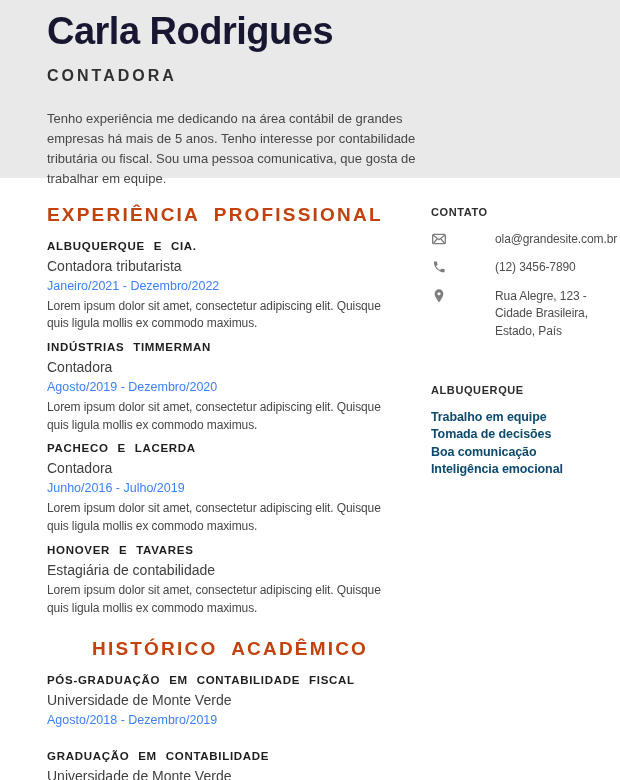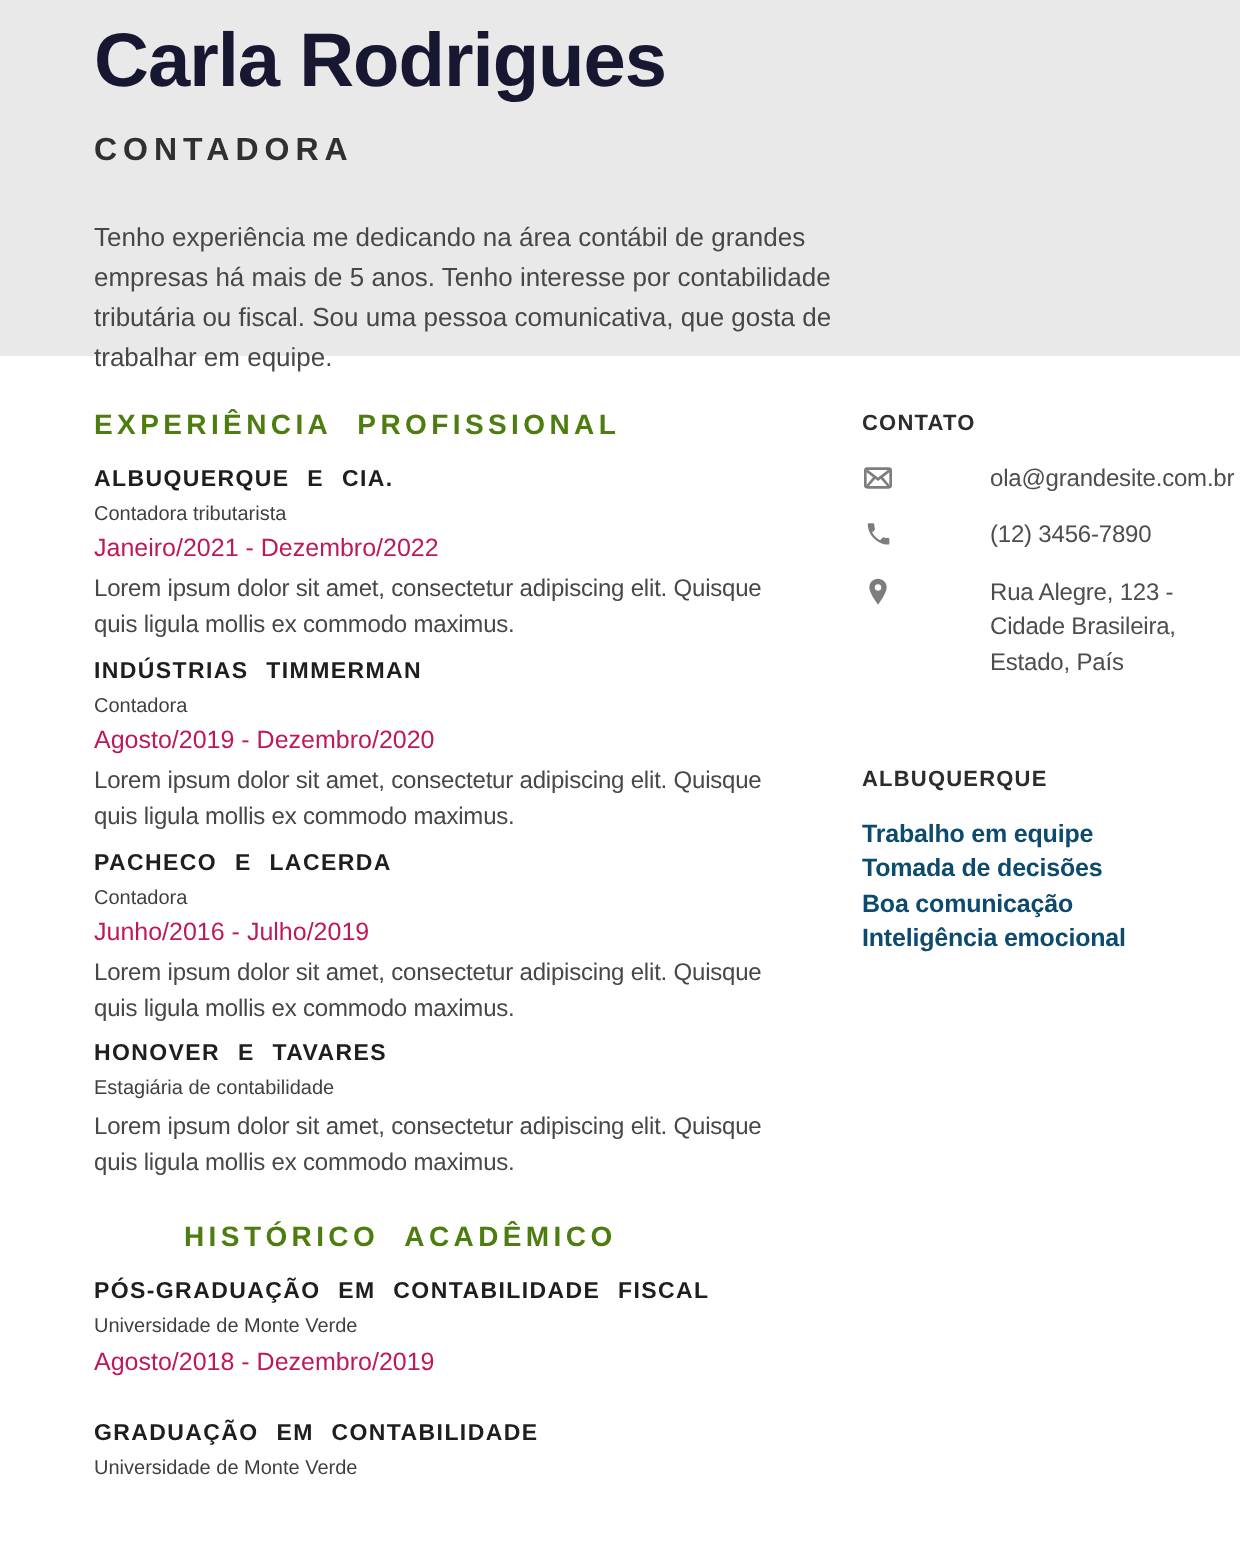--- a/index.html
+++ b/index.html
@@ -41,47 +41,47 @@
 
   
   .main {
     display: flex;
     padding: 26px 26px 0 47px;
   }
   .left-col { width: 372px; flex: none; }
   .right-col { flex: 1; margin-left: 12px; }
 
   .section-heading {
-    font-size: 14px;
+    font-size: 19px;
     font-weight: bold;
     letter-spacing: 2.2px;
     word-spacing: 7px;
-    color: #4d7c0f;
+    color: #c2410c;
     margin-bottom: 13px;
   }
   .edu-heading { margin-top: 20px; padding-left: 45px; }
 
   .job { margin-bottom: 7px; }
   .job-company {
     font-size: 11.5px;
     font-weight: bold;
     letter-spacing: 0.7px;
     word-spacing: 5px;
     color: #1e1e1e;
     line-height: 1.3;
   }
   .job-role {
-    font-size: 10px;
+    font-size: 14px;
     color: #3f3f3f;
     margin-top: 3px;
     line-height: 1.35;
   }
   .job-dates {
     font-size: 12.5px;
-    color: #be185d;
+    color: #3b82f6;
     margin-top: 2px;
     line-height: 1.35;
   }
   .job-desc {
     font-size: 12px;
     letter-spacing: -0.1px;
     color: #474747;
     margin-top: 3px;
     line-height: 1.48;
     max-width: 352px;

